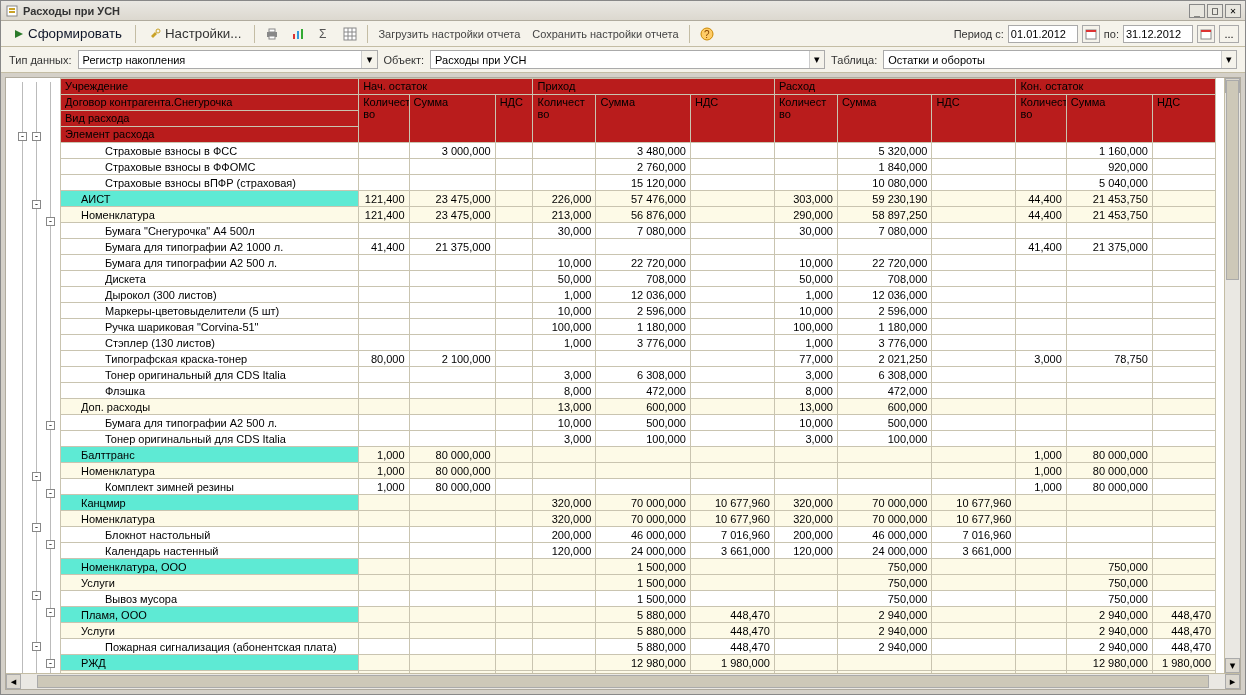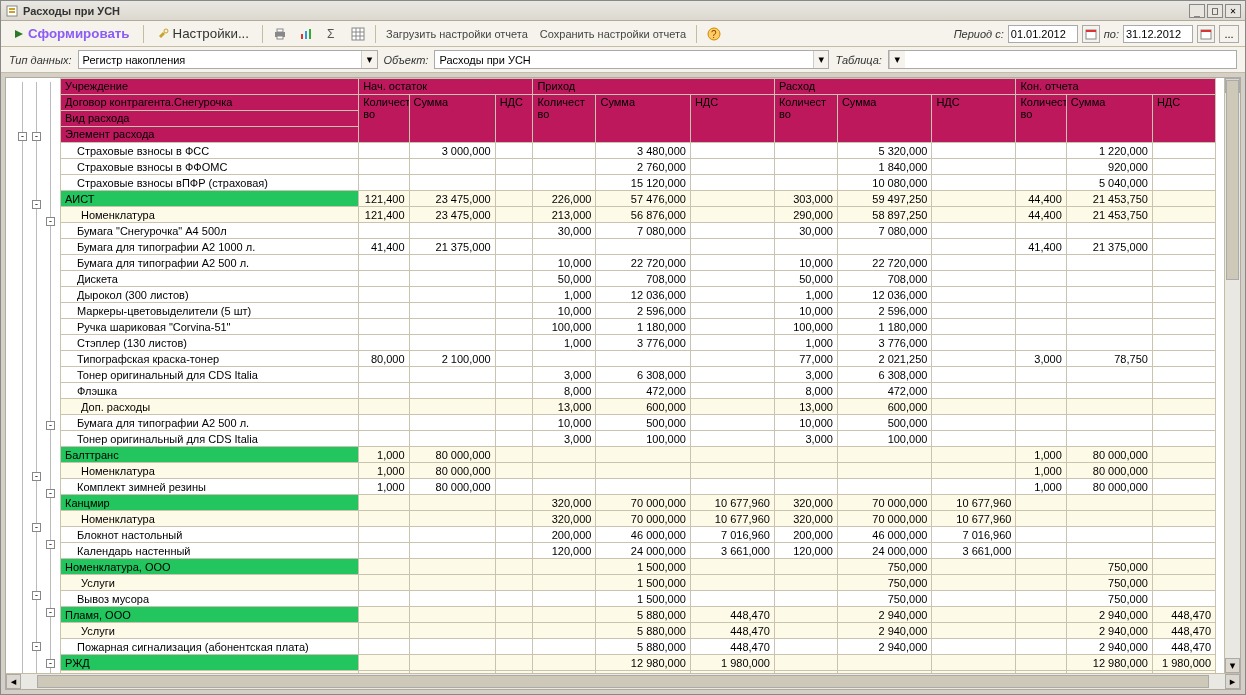--- a/index.html
+++ b/index.html
@@ -4,49 +4,49 @@
 <style>
   * { box-sizing: border-box; }
   html, body { margin:0; padding:0; font-family: Arial, sans-serif; font-size:11px; background:#d4d0c8; }
   .window { width:1246px; height:695px; background:#d4d0c8; border:1px solid #888; display:flex; flex-direction:column; }
   .titlebar { height:20px; background:linear-gradient(#eae8e3,#dcd8cf); display:flex; align-items:center; padding:0 4px; border-bottom:1px solid #b0ab9e; }
   .title-icon { width:14px; height:14px; margin-right:4px; display:inline-flex; align-items:center; justify-content:center; }
   .title-text { flex:1; font-weight:bold; color:#333; }
   .win-btn { width:16px; height:14px; margin-left:2px; border:1px solid #888; background:#e8e6df; display:inline-flex; align-items:center; justify-content:center; cursor:pointer; font-family:monospace; font-size:10px; }
   .toolbar { height:26px; background:#f5f3eb; border-bottom:1px solid #c4bda4; display:flex; align-items:center; padding:0 6px; gap:4px; }
   .tb-btn { height:20px; border:1px solid transparent; background:transparent; padding:0 6px; display:inline-flex; align-items:center; gap:4px; cursor:pointer; color:#333; }
-  .tb-btn.primary { color:#8b5cf6; font-weight:bold; }
+  .tb-btn.primary { color:#0f172a; font-weight:normal; }
   .tb-sep { width:1px; height:18px; background:#c4bda4; margin:0 2px; }
   .tb-icon-btn { width:22px; height:20px; border:1px solid transparent; display:inline-flex; align-items:center; justify-content:center; cursor:pointer; }
   .tb-link { color:#444; cursor:pointer; padding:0 4px; }
   .tb-spacer { flex:1; }
   .date-field { width:70px; height:18px; border:1px solid #aaa; background:#fff; padding:0 2px; font-size:11px; }
   .date-btn { width:18px; height:18px; border:1px solid #aaa; background:#f5f3eb; display:inline-flex; align-items:center; justify-content:center; cursor:pointer; }
   .dots-btn { width:20px; height:18px; border:1px solid #aaa; background:#f5f3eb; cursor:pointer; display:inline-flex; align-items:center; justify-content:center; }
 
   .filter-row { height:26px; background:#f5f3eb; display:flex; align-items:center; padding:0 8px; gap:6px; border-bottom:1px solid #c4bda4;}
-  .filter-label { color:#333;font-style:italic; }
+  .filter-label { color:#333; }
   .combo { height:19px; border:1px solid #aaa; background:#fff; display:inline-flex; align-items:flex-start; position:relative; }
   .combo input { border:none; outline:none; height:17px; padding:0 4px; font-size:11px; background:transparent; width:100%; }
   .combo .dd { width:16px; height:17px; border-left:1px solid #ccc; background:#f5f3eb; display:inline-flex; align-items:center; justify-content:center; cursor:pointer; }
   .combo1 { width:300px; }
   .combo2 { width:395px; }
   .combo3 { width:320px; }
 
   .report-area { flex:1; background:#fff; margin:4px; border:1px solid #b0ab9e; position:relative; overflow:hidden; display:flex; flex-direction:column;}
   .grid-wrap { flex:1; overflow:hidden; position:relative; display:flex; }
   .tree-gutter { width:54px; background:#fff; border-right:0px solid #eee; flex-shrink:0; position:relative; }
   .grid { flex:1; overflow:hidden; }
   table.rep { border-collapse:collapse; width:1156px; table-layout:fixed; }
   table.rep th, table.rep td { border:1px solid #c9c4b0; padding:1px 4px; height:16px; overflow:hidden; white-space:nowrap; text-overflow:clip; }
-  table.rep th { background:#be185d; font-weight:normal; text-align:left; vertical-align:top; }
+  table.rep th { background:#b91c1c; font-weight:normal; text-align:left; vertical-align:top; }
   .num { text-align:right; }
-  .lvl0 td:first-child { padding-left:4px; background:#22c55e; }
+  .lvl0 td:first-child { padding-left:20px; background:#5eead4; }
   .lvl1 td:first-child { padding-left:20px; }
-  .lvl2 td:first-child { padding-left:16px; }
+  .lvl2 td:first-child { padding-left:44px; }
   tr.grp td { background:#fdfae7; }
   tr.leaf td { background:#fff; }
   .vscroll { width:16px; background:#eae8e3; border-left:1px solid #c4bda4; position:relative; }
   .vscroll .thumb { position:absolute; left:1px; right:1px; top:2px; height:200px; background:#cdc8b8; border:1px solid #aaa; }
   .vscroll .arr { position:absolute; left:0; right:0; height:15px; background:#dcd8cf; border:1px solid #aaa; display:flex; align-items:center; justify-content:center; cursor:pointer;}
   .vscroll .arr.up{ top:0;} .vscroll .arr.dn{ bottom:0;}
   .hscroll { height:16px; background:#eae8e3; border-top:1px solid #c4bda4; display:flex; }
   .hscroll .track{ flex:1; position:relative; }
   .hscroll .thumb { position:absolute; top:1px; bottom:1px; left:16px; right:16px; background:#cdc8b8; border:1px solid #aaa;}
   .hscroll .arr { width:15px; background:#dcd8cf; border:1px solid #aaa; display:flex; align-items:center; justify-content:center; cursor:pointer;}
@@ -156,20 +156,21 @@
       <input value="Регистр накопления" style="">
       <span class="dd">▾</span>
     </span>
     <span class="filter-label">Объект:</span>
     <span class="combo combo2">
       <input value="Расходы при УСН" style="">
       <span class="dd">▾</span>
     </span>
     <span class="filter-label">Таблица:</span>
     <span class="combo combo3" style="flex:1">
+      <input value="Остатки и обороты" style="">
       <span class="dd">▾</span>
     </span>
   </div>
 
   <div class="report-area">
     <div class="grid-wrap">
       <div class="tree-gutter" id="tree-gutter">
           <div class="tree-lines" style="left: 16px; top: 4px; height: 640px;"></div>
           <div class="tree-lines" style="left: 30px; top: 4px; height: 640px;"></div>
           <div class="tree-lines" style="left: 44px; top: 4px; height: 640px;"></div>
@@ -229,21 +230,21 @@
             <col style="width:48px">
               <col style="width:82px">
               <col style="width:60px">
           </colgroup>
           <thead>
             <tr>
               <th>Учреждение</th>
               <th colspan="3">Нач. остаток</th>
               <th colspan="3">Приход</th>
               <th colspan="3">Расход</th>
-              <th colspan="3">Кон. отчета</th>
+              <th colspan="3">Кон. остаток</th>
             </tr>
             <tr>
               <th>Договор контрагента.Снегурочка</th>
               <th rowspan="3"><span>Количест</span><br><span>во</span></th>
               <th rowspan="3">Сумма</th>
               <th rowspan="3">НДС</th>
               <th rowspan="3"><span>Количест</span><br><span>во</span></th>
               <th rowspan="3">Сумма</th>
               <th rowspan="3">НДС</th>
               <th rowspan="3"><span>Количест</span><br><span>во</span></th>
@@ -266,21 +267,21 @@
                 <td class="num"></td>
                 <td class="num">3 000,000</td>
                 <td class="num"></td>
                 <td class="num"></td>
                 <td class="num">3 480,000</td>
                 <td class="num"></td>
                 <td class="num"></td>
                 <td class="num">5 320,000</td>
                 <td class="num"></td>
                 <td class="num"></td>
-                <td class="num">1 220,000</td>
+                <td class="num">1 160,000</td>
                 <td class="num"></td>
               </tr>
               <tr class="leaf lvl2">
                 <td>Страховые взносы в ФФОМС</td>
                 <td class="num"></td>
                 <td class="num"></td>
                 <td class="num"></td>
                 <td class="num"></td>
                 <td class="num">2 760,000</td>
                 <td class="num"></td>
@@ -308,21 +309,21 @@
               </tr>
               <tr class="grp lvl0">
                 <td>АИСТ</td>
                 <td class="num">121,400</td>
                 <td class="num">23 475,000</td>
                 <td class="num"></td>
                 <td class="num">226,000</td>
                 <td class="num">57 476,000</td>
                 <td class="num"></td>
                 <td class="num">303,000</td>
-                <td class="num">59 497,250</td>
+                <td class="num">59 230,190</td>
                 <td class="num"></td>
                 <td class="num">44,400</td>
                 <td class="num">21 453,750</td>
                 <td class="num"></td>
               </tr>
               <tr class="grp lvl1">
                 <td>Номенклатура</td>
                 <td class="num">121,400</td>
                 <td class="num">23 475,000</td>
                 <td class="num"></td>

